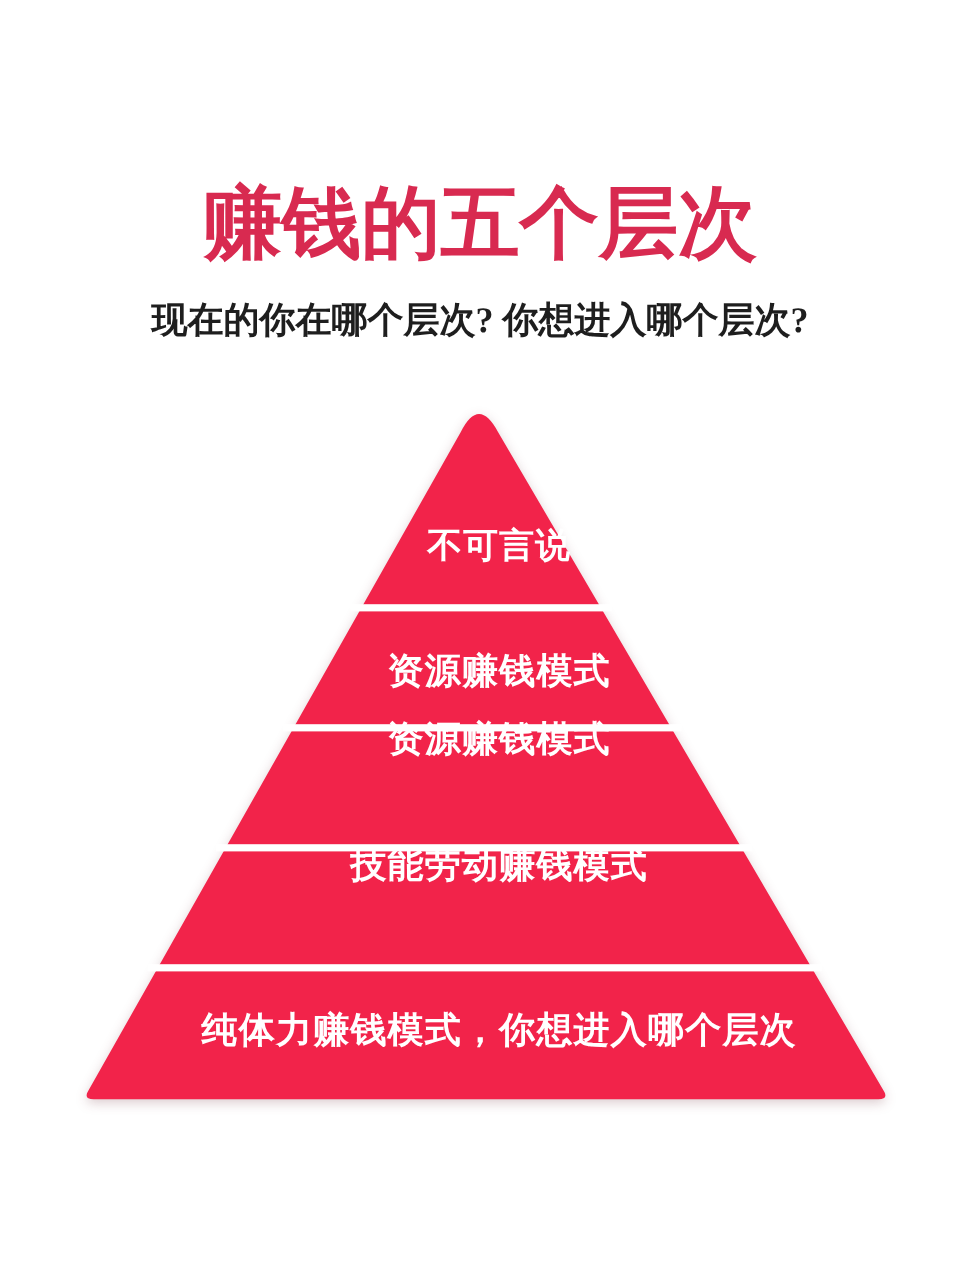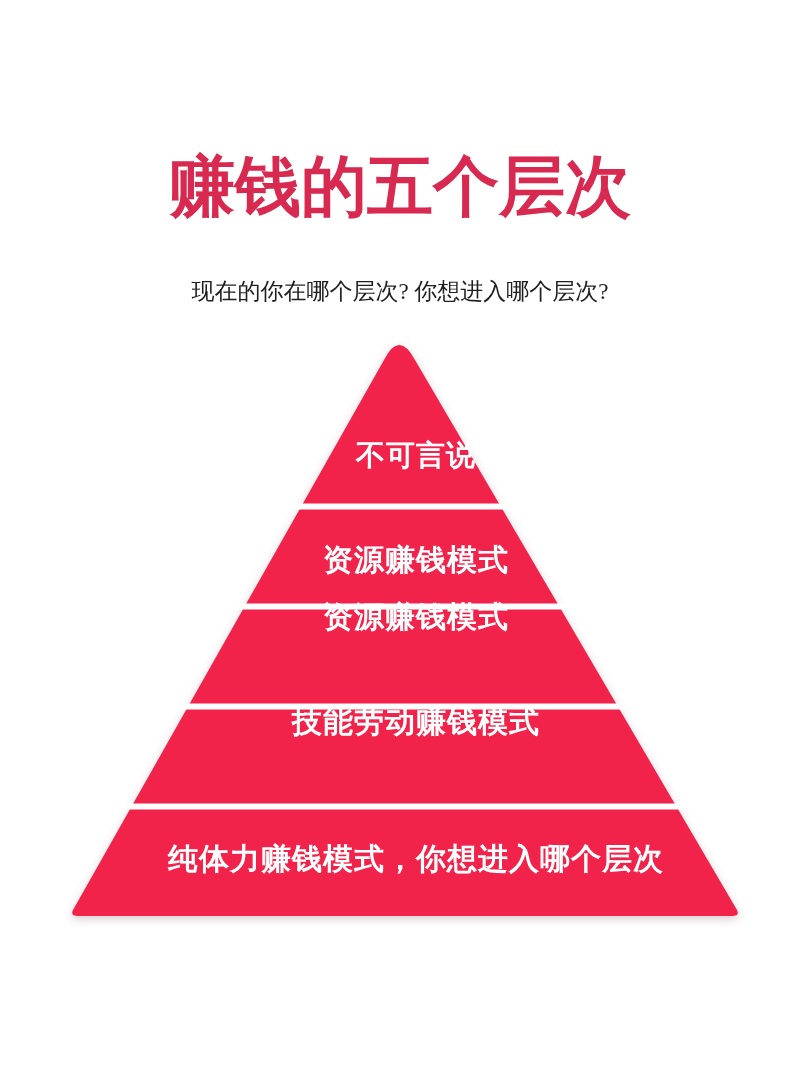--- a/index.html
+++ b/index.html
@@ -27,25 +27,24 @@
     font-weight: bold;
     letter-spacing: 0px;
     color: var(--title-red, #d82a50);
   }
   .subtitle {
     position: absolute;
     top: 251px;
     left: 0;
     width: 100%;
     text-align: center;
-    font-size: 23px;
+    font-size: 30px;
     line-height: 34px;
-    font-weight: 400;
+    font-weight: 700;
     color: var(--ink, #1e1e1e);
-    margin-top: 24px;
   }
   .pyramid-svg {
     position: absolute;
     top: 0;
     left: 0;
     width: 800px;
     height: 1066px;
   }
   .pyramid-shape {
     filter: drop-shadow(0 3px 5px rgba(90, 20, 30, 0.22));

